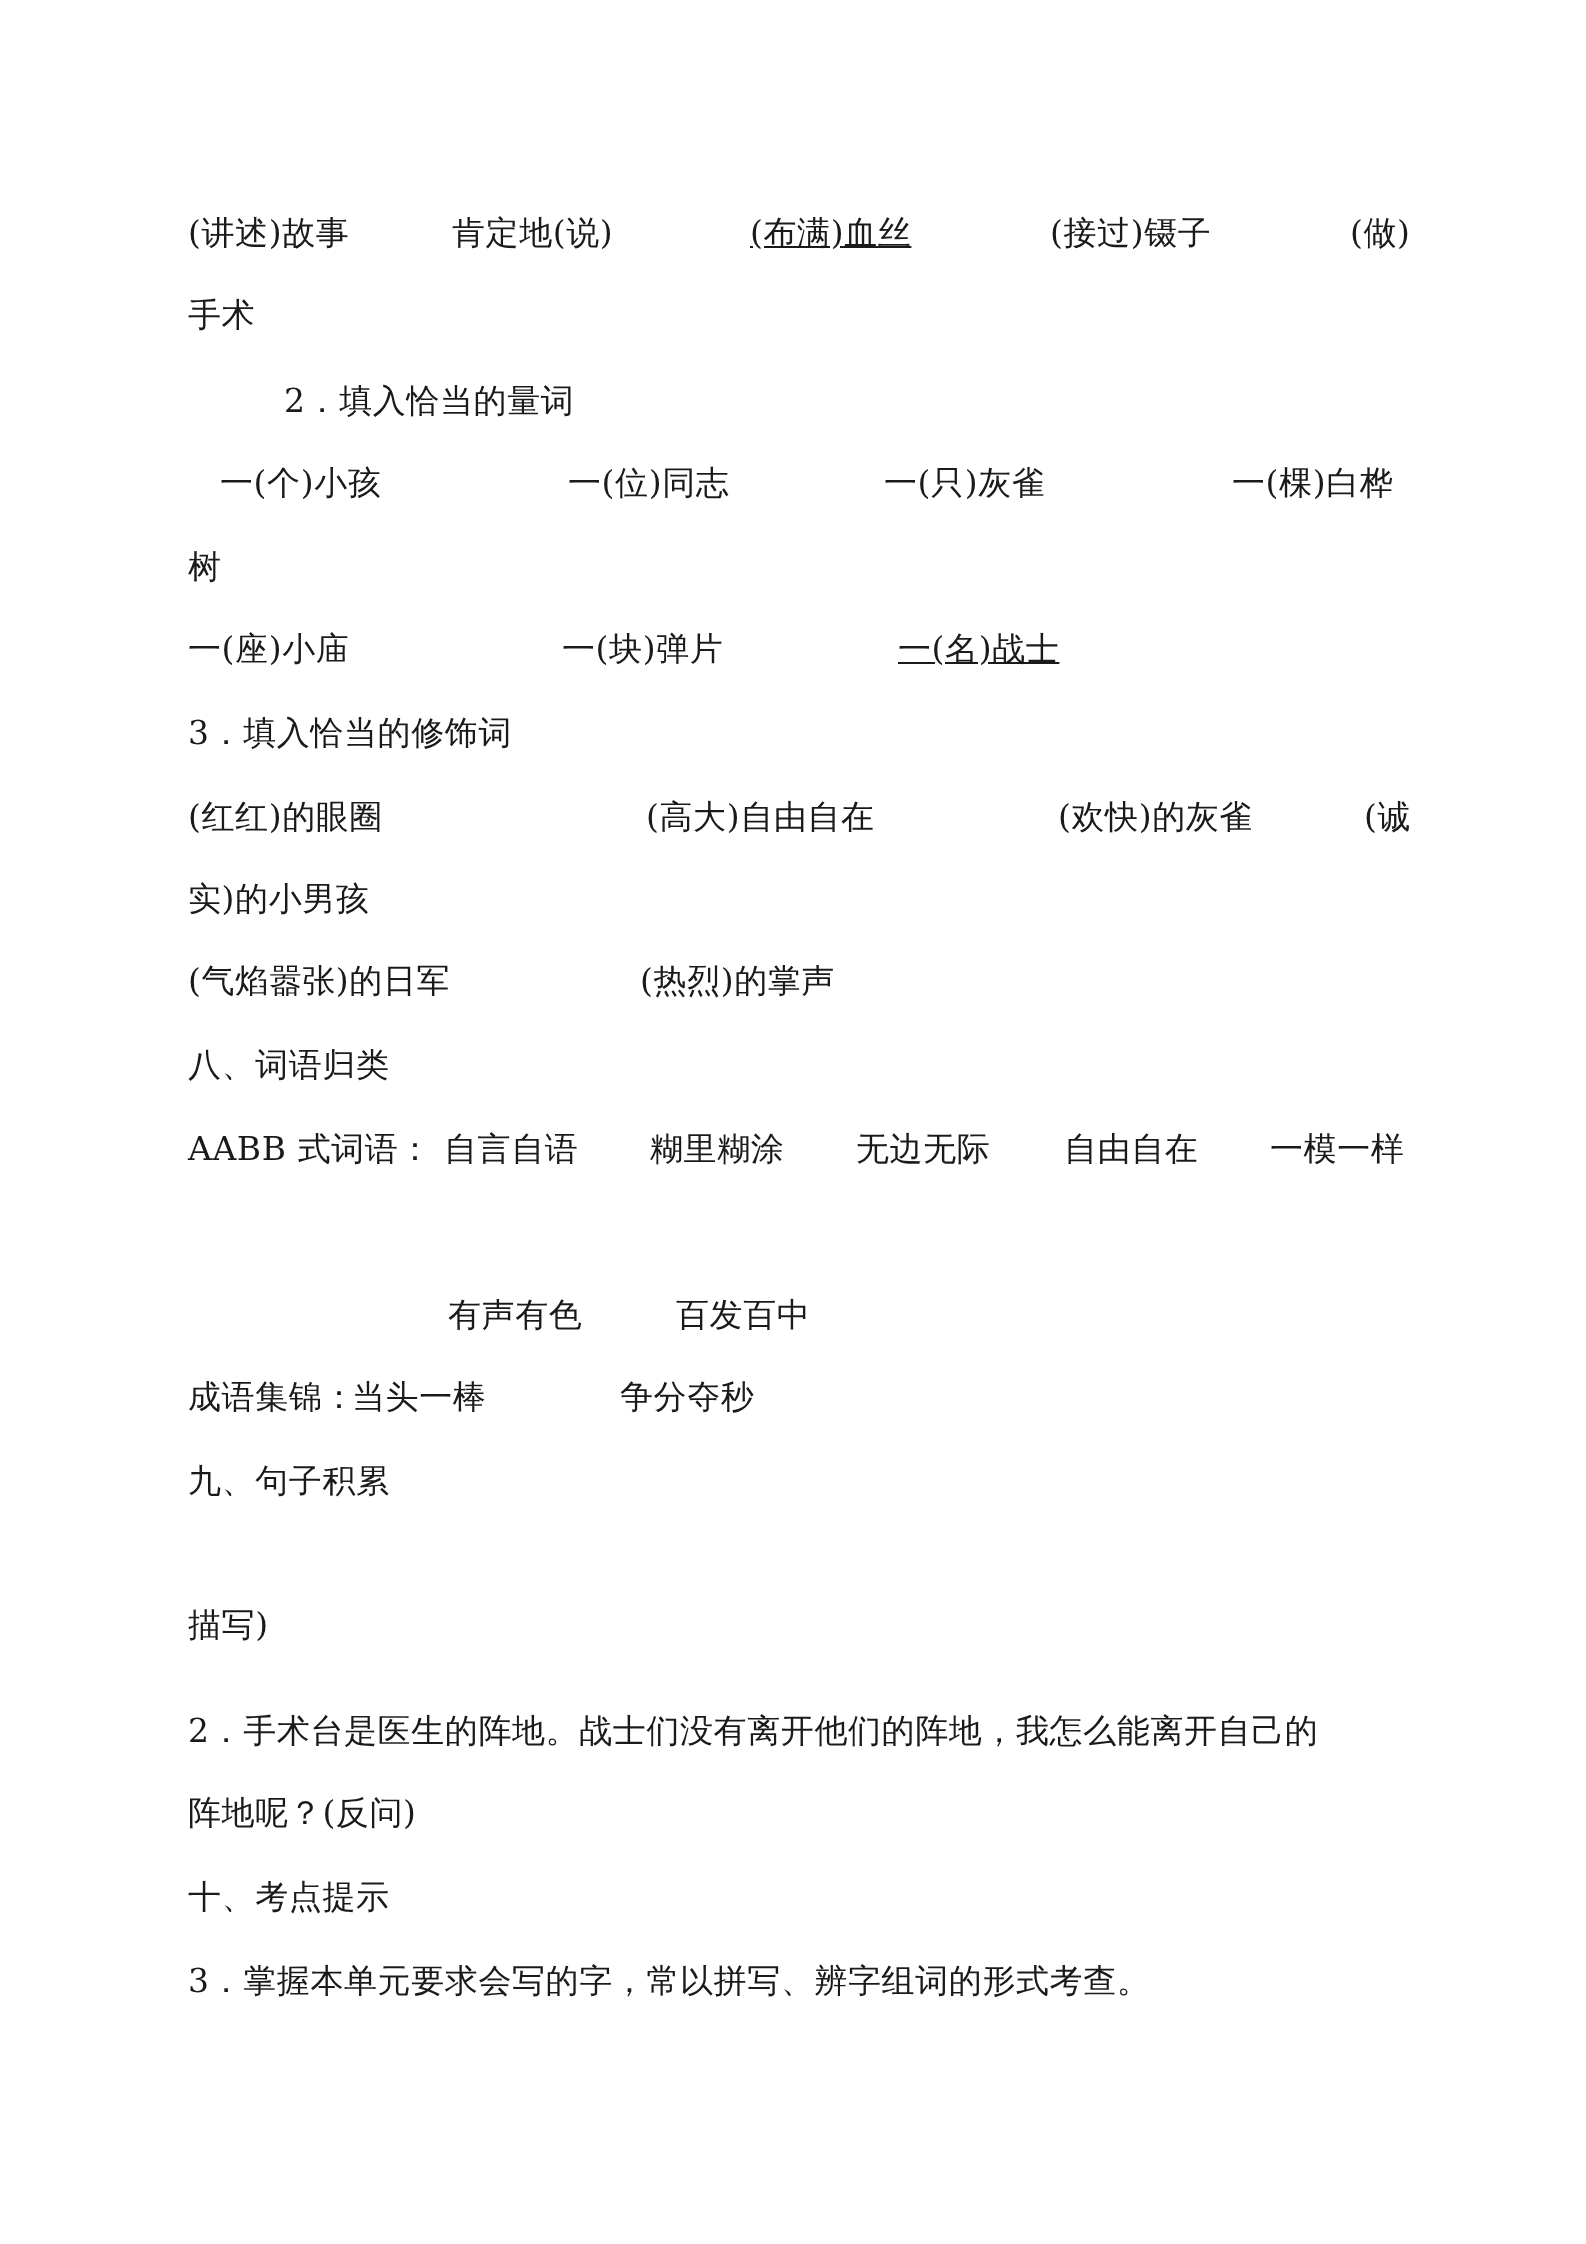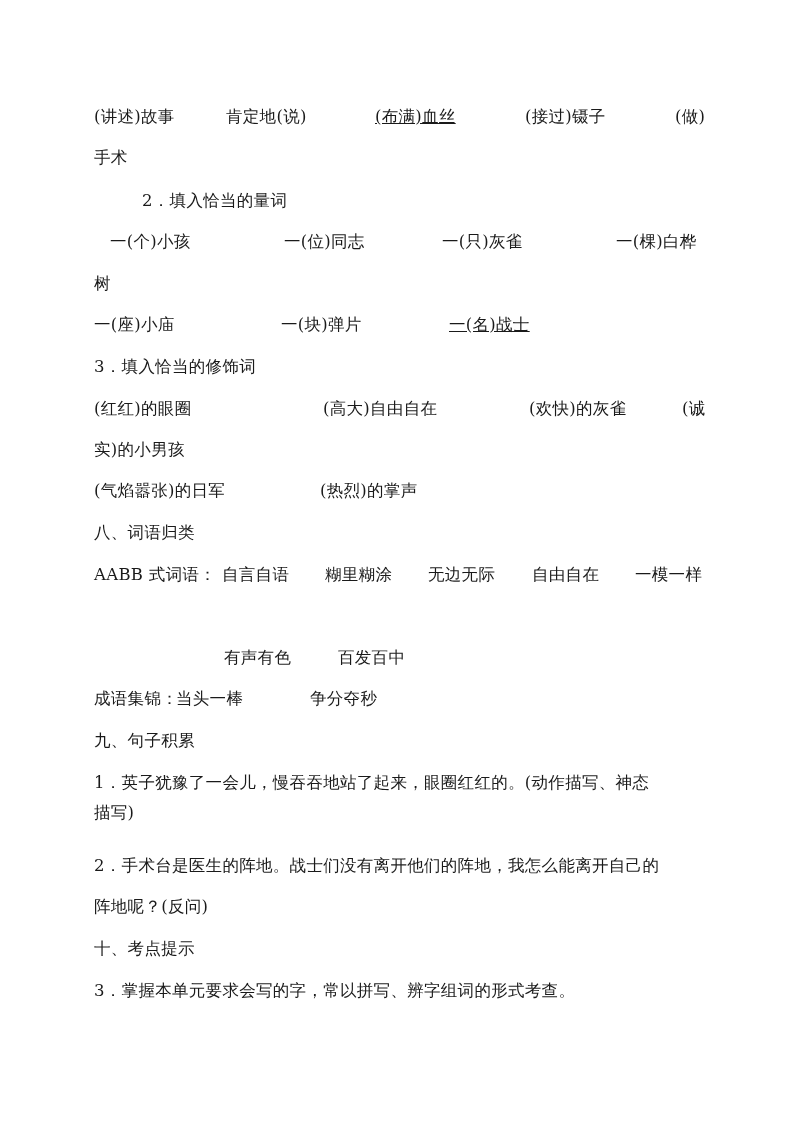--- a/index.html
+++ b/index.html
@@ -103,21 +103,20 @@
   </div>
 
   <div class="line" style="top:686px;">
     <span class="seg" style="left:0px;">成语集锦：</span>
     <span class="seg" style="left:82px;">当头一棒</span>
     <span class="seg" style="left:196px;margin-left:20px;">争分夺秒</span>
   </div>
 
   <div class="line" style="top:728px;">九、句子积累</div>
 
-  <div class="line" style="top:770px;">1．英子犹豫了一会儿，慢吞吞地站了起来，眼圈红红的。(动作描写、神态</div>
   <div class="line" style="top:800px;">描写)</div>
 
   <div class="line" style="top:853px;">2．手术台是医生的阵地。战士们没有离开他们的阵地，我怎么能离开自己的</div>
   <div class="line" style="top:894px;">阵地呢？(反问)</div>
 
   <div class="line" style="top:936px;">十、考点提示</div>
 
   <div class="line" style="top:978px;">3．掌握本单元要求会写的字，常以拼写、辨字组词的形式考查。</div>
 
 </div>

